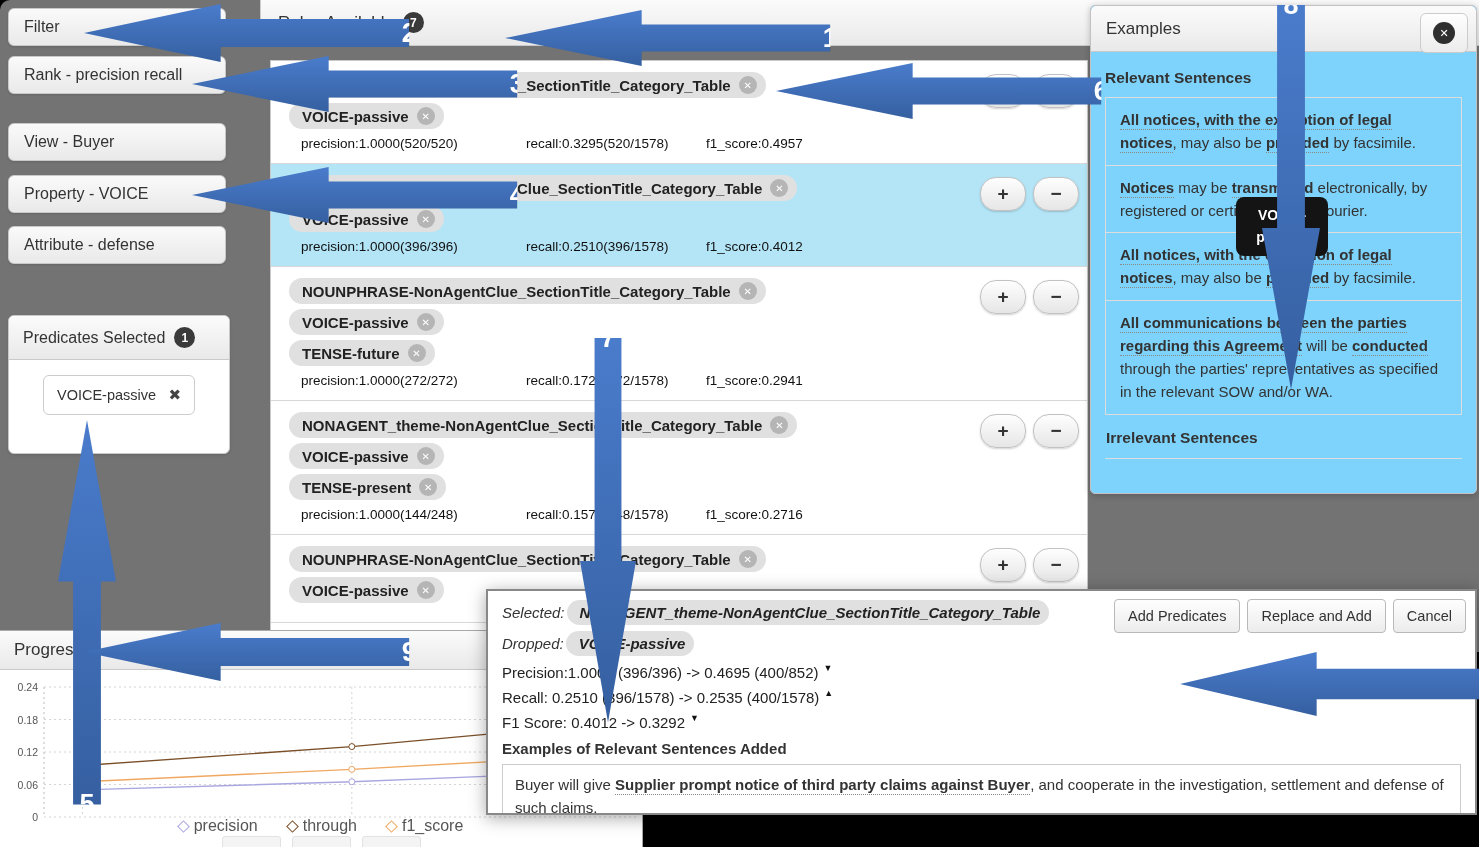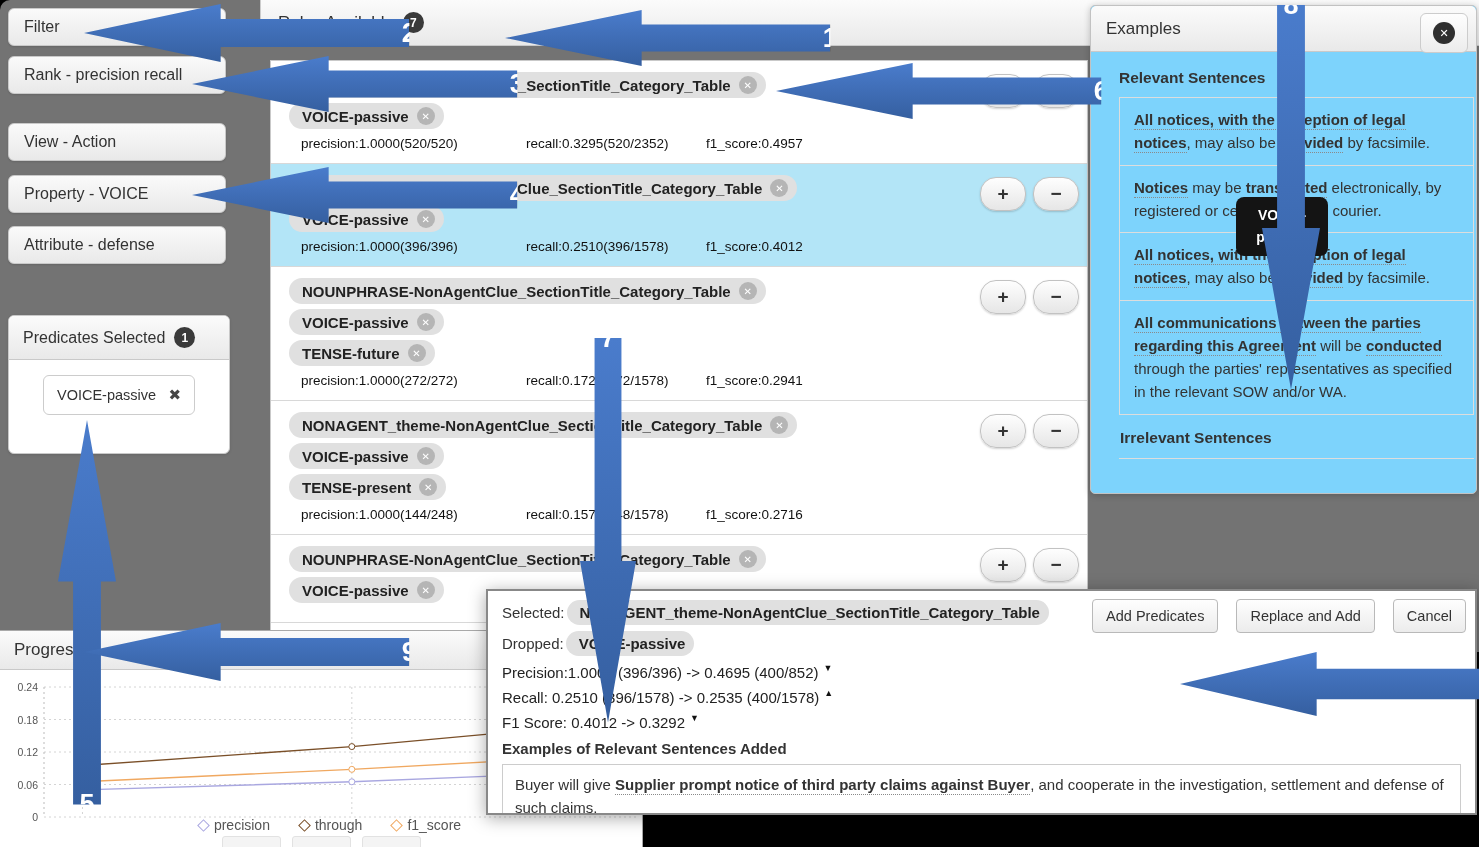--- a/index.html
+++ b/index.html
@@ -42,47 +42,47 @@
            background:linear-gradient(#fefefe,#e6e6e6);box-shadow:0 1px 2px rgba(0,0,0,.18);
            font-size:19px;font-weight:bold;color:#333;display:flex;align-items:center;justify-content:center;cursor:pointer;}
   
   .expanel{position:absolute;left:1090px;top:5px;width:385px;height:487px;background:#7dd3fc;
            border:1px solid #c2c2c2;border-radius:5px;box-shadow:0 1px 7px rgba(0,0,0,.22);z-index:20;overflow:hidden;}
   .exhdr{height:45px;padding-left:15px;border-radius:5px 5px 0 0;}
   .closebtn{position:absolute;top:7px;right:8px;width:46px;height:38px;border:1px solid #ccc;border-radius:6px;
             background:linear-gradient(#fefefe,#ececec);display:flex;align-items:center;justify-content:center;cursor:pointer;}
   .closecirc{width:22px;height:22px;border-radius:50%;background:#2f2f2f;color:#fff;font-size:11px;font-weight:bold;
              display:flex;align-items:center;justify-content:center;}
-  .excontent{padding:11px 2px 0;margin-left:26px;}
+  .excontent{padding:11px 14px 0;}
   .sectitle{font-size:15.5px;font-weight:bold;color:#333;margin:6px 0 10px;}
   .sentlist{border:1px solid #ddd;}
   .sentbox{padding:10px 14px;border-bottom:1px solid #ddd;font-size:15px;line-height:1.55;color:#333;}
   .sentbox:last-child{border-bottom:none;}
   .em{font-weight:bold;border-bottom:1px dotted #8a8a8a;padding-bottom:1px;}
   .irrtitle{margin-top:3px;padding:11px 1px;border-bottom:1px solid #ddd;font-size:15.5px;font-weight:bold;color:#333;}
   .tooltip{position:absolute;left:1236px;top:197px;width:80px;background:#141414;color:#fff;border-radius:8px;
            padding:8px 6px;font-size:14px;font-weight:bold;line-height:1.55;text-align:center;z-index:26;}
   
   .popup{position:absolute;left:486px;top:589px;width:991px;height:226px;background:#fff;border:2px solid #888;
          box-shadow:0 3px 16px rgba(0,0,0,.35);z-index:40;box-sizing:border-box;padding:9px 14px;font-size:15px;overflow:hidden;}
-  .prow{display:flex;align-items:center;gap:2px;margin-bottom:6px;}
-  .popbtns{position:absolute;top:8px;right:9px;display:flex;gap:18px;}
+  .prow{display:flex;align-items:center;gap:2px;margin-bottom:6px;font-style:italic;}
+  .popbtns{position:absolute;top:8px;right:9px;display:flex;gap:7px;}
   .popbtn{padding:8px 13px;font-size:14.5px;color:#333;border:1px solid #b9b9b9;border-radius:4px;
           background:linear-gradient(#fefefe,#ececec);cursor:pointer;font-family:inherit;}
   .mline{margin-top:7px;color:#222;}
   .tri{font-size:9px;vertical-align:7px;margin-left:5px;color:#111;}
   .extitle{margin-top:9px;font-weight:bold;}
   .popsent{margin-top:7px;border:1px solid #ccc;padding:9px 12px;line-height:1.5;height:50px;overflow:hidden;}
   
   .progpanel{position:absolute;left:0;top:630px;width:643px;height:217px;background:#fff;z-index:30;
              border-top:1px solid #a9a9a9;border-right:1px solid #a9a9a9;box-sizing:border-box;}
   .proghdr{height:38px;padding-left:14px;}
   .chartwrap{position:absolute;left:0;top:42px;}
   .legend{position:absolute;top:186px;left:0;width:100%;display:flex;justify-content:center;gap:30px;
-          font-size:14px;color:#555;align-items:center;margin-left:9px;}
+          font-size:16px;color:#555;align-items:center;}
   .lgitem{display:flex;align-items:center;gap:6px;}
   .lgmark{display:inline-block;width:7px;height:7px;transform:rotate(45deg);border:1.5px solid #999;background:#fff;}
   .pagers{position:absolute;top:205px;left:0;width:100%;display:flex;justify-content:center;gap:11px;}
   .pager{width:57px;height:14px;background:#f4f4f4;border:1px solid #e2e2e2;border-radius:3px;}
   
   .arrow{position:absolute;z-index:60;background:linear-gradient(#4a7ccc,#355fa0);background-color:#3e6fbe;
          color:#fff;font-weight:bold;font-size:27px;display:flex;align-items:center;justify-content:center;
          filter:drop-shadow(1px 2px 2px rgba(0,0,0,.35));}
   .a-left{clip-path:polygon(0 50%,42% 0,42% 26%,100% 26%,100% 74%,42% 74%,42% 100%);padding-left:22%;box-sizing:border-box;}
   .a-down{clip-path:polygon(50% 100%,0 58%,26% 58%,26% 0,74% 0,74% 58%,100% 58%);padding-bottom:26%;box-sizing:border-box;}
@@ -94,21 +94,21 @@
 <div id="screen">
   <div class="window">
 
     <div class="sidebtn" style="top:8px">
         <span>Filter</span>
       </div>
     <div class="sidebtn" style="top:56px">
         <span>Rank - precision recall</span>
       </div>
     <div class="sidebtn" style="top:123px">
-        <span>View - Action</span>
+        <span>View - Buyer</span>
       </div>
     <div class="sidebtn" style="top:175px">
         <span>Property - VOICE</span>
       </div>
     <div class="sidebtn" style="top:226px">
         <span>Attribute - defense</span>
       </div>
 
     <div class="predpanel">
       <div class="hdrbar predhdr">
@@ -132,21 +132,21 @@
         <div class="tagrow"><span class="tag">
               <span>NOUNPHRASE-NonAgentClue_SectionTitle_Category_Table</span>
               <span class="tagx">✕</span>
             </span></div>
         <div class="tagrow"><span class="tag">
               <span>VOICE-passive</span>
               <span class="tagx">✕</span>
             </span></div>
         <div class="metrics">
           <span>precision:1.0000(520/520)</span>
-          <span>recall:0.3295(520/2352)</span>
+          <span>recall:0.3295(520/1578)</span>
           <span>f1_score:0.4957</span>
         </div>
         <div class="cardbtns">
             <div class="pillbtn">+</div>
             <div class="pillbtn">−</div>
           </div>
       </div>
 
       <div class="card hl">
         <div class="tagrow"><span class="tag">

